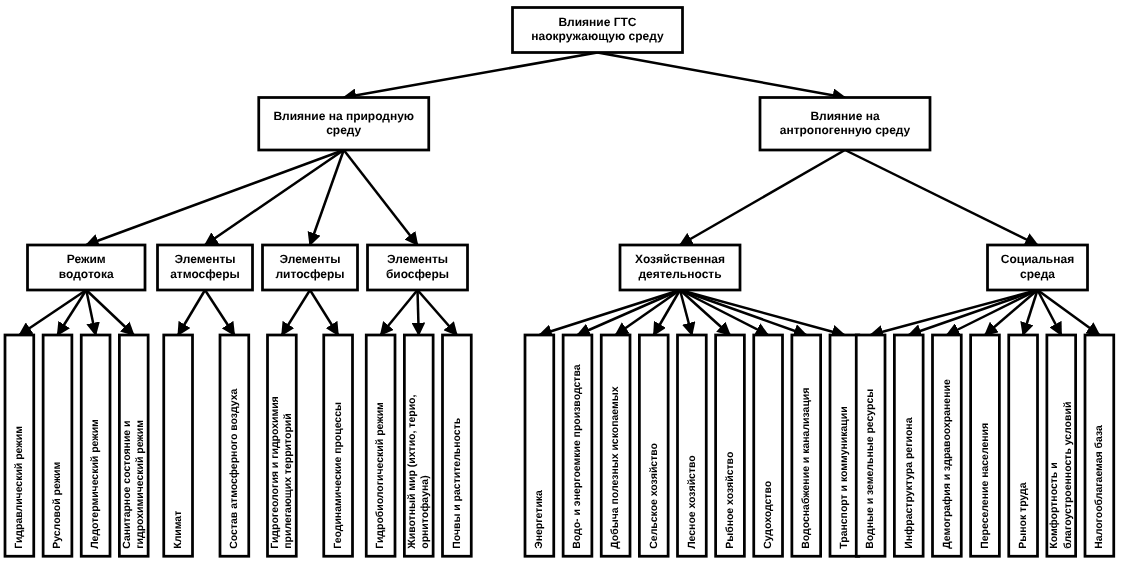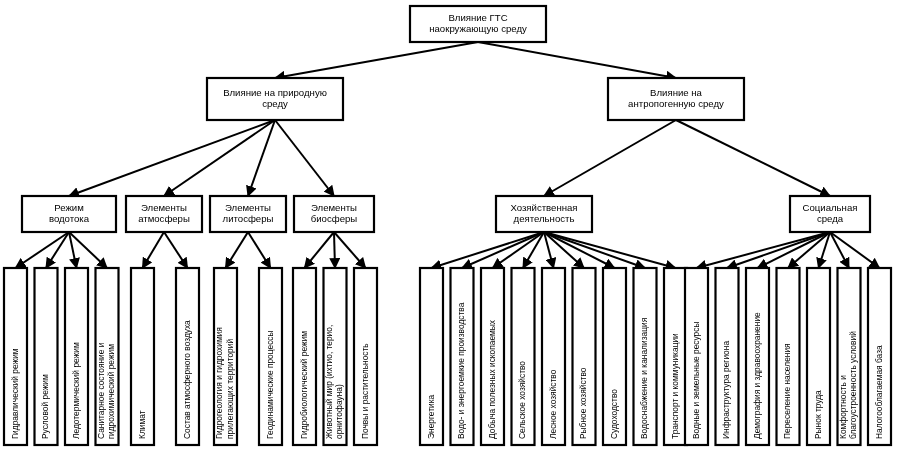--- a/index.html
+++ b/index.html
@@ -11,20 +11,21 @@
     width: 900px;
     height: 452px;
     font-family: "Liberation Sans", sans-serif;
     color: #000000;
     overflow: hidden;
   }
   #diagram-root {
     position: relative;
     width: 828px;
     height: 452px;
+    font-weight: bold;
   }
   svg#diagram {
     display: block;
     width: 900px;
     height: 452px;
   }
   .node-box {
     fill: #ffffff;
     stroke: #000000;
     stroke-width: 2.2;

